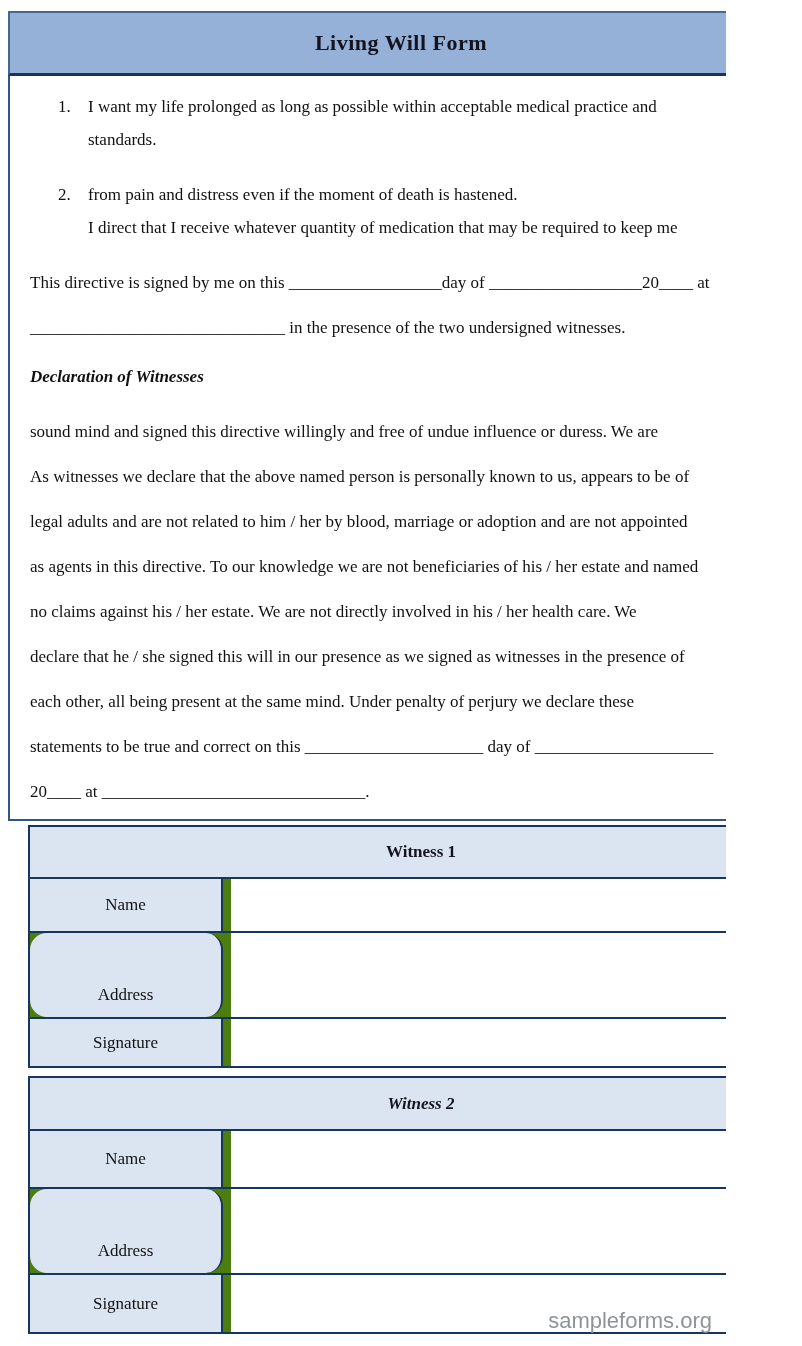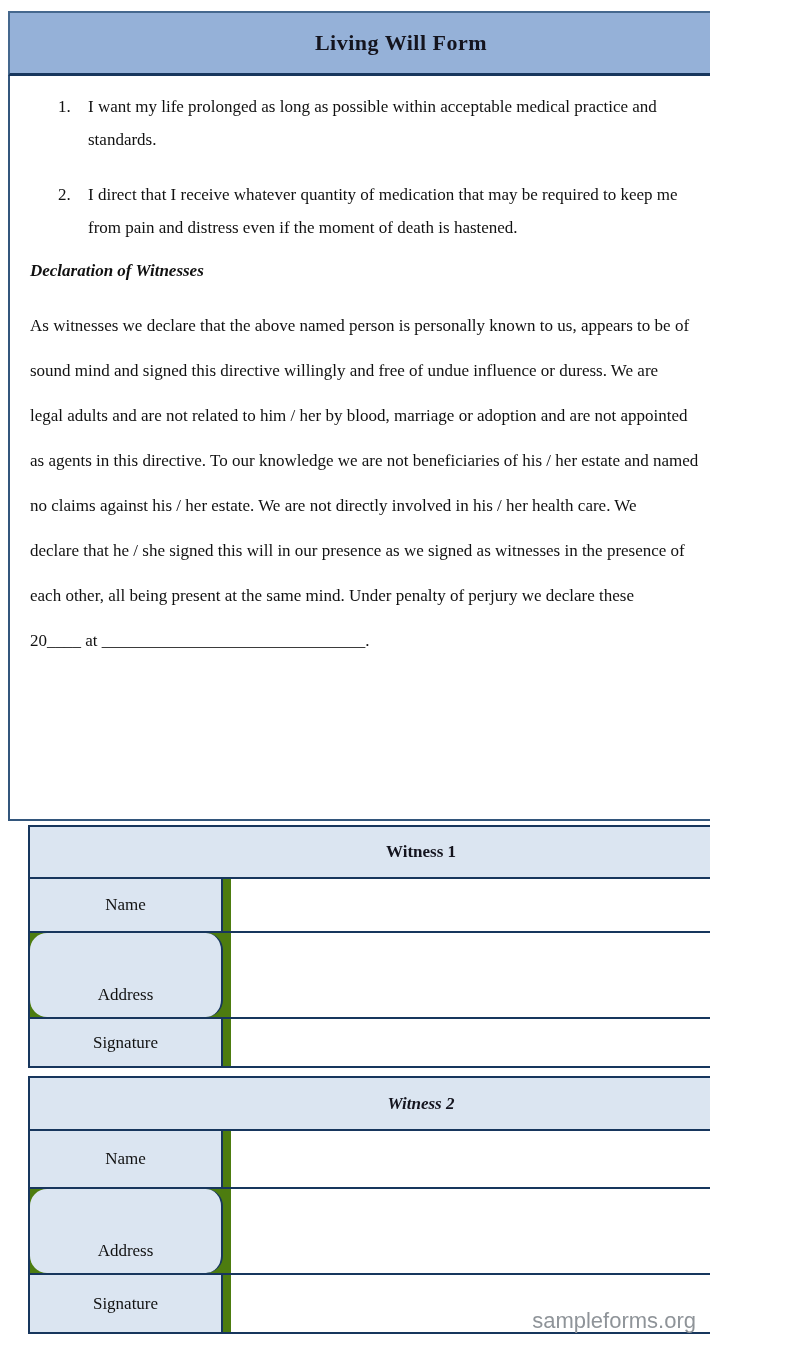--- a/index.html
+++ b/index.html
@@ -3,20 +3,21 @@
 <meta charset="utf-8">
 <style>
   html,body{margin:0;padding:0;background:#ffffff;}
   #page{
     position:relative;
     width:710px;height:1346px;
     background:#ffffff;
     font-family:"Liberation Serif", serif;
     color:#111111;
     overflow:hidden;
+    padding-left:16px;
   }
   
   .title-bar{
     position:absolute;left:8px;top:11px;width:786px;height:65px;
     background:#95b1d8;
     border:2px solid #45688e;
     border-bottom:3px solid #17365d;
     box-sizing:border-box;
     display:flex;align-items:center;justify-content:center;
   }
@@ -92,35 +93,40 @@
   <div class="body-box">
 
     <div class="list-item first-item">
       <span class="num">1.</span>
       <div class="li-line">I want my life prolonged as long as possible within acceptable medical practice and</div>
       <div class="li-line">standards.</div>
     </div>
 
     <div class="list-item">
       <span class="num">2.</span>
+      <div class="li-line">from pain and distress even if the moment of death is hastened.</div>
       <div class="li-line">I direct that I receive whatever quantity of medication that may be required to keep me</div>
-      <div class="li-line">from pain and distress even if the moment of death is hastened.</div>
     </div>
 
+    <div class="signing">
+      <div class="line">This directive is signed by me on this __________________day of __________________20____ at</div>
+      <div class="line">______________________________ in the presence of the two undersigned witnesses.</div>
+    </div>
 
     <div class="decl-heading">Declaration of Witnesses</div>
 
     <div class="decl-para">
+      <div class="line">sound mind and signed this directive willingly and free of undue influence or duress. We are</div>
       <div class="line">As witnesses we declare that the above named person is personally known to us, appears to be of</div>
-      <div class="line">sound mind and signed this directive willingly and free of undue influence or duress. We are</div>
       <div class="line">legal adults and are not related to him / her by blood, marriage or adoption and are not appointed</div>
       <div class="line">as agents in this directive. To our knowledge we are not beneficiaries of his / her estate and named</div>
       <div class="line">no claims against his / her estate. We are not directly involved in his / her health care. We</div>
       <div class="line">declare that he / she signed this will in our presence as we signed as witnesses in the presence of</div>
       <div class="line">each other, all being present at the same mind. Under penalty of perjury we declare these</div>
+      <div class="line">statements to be true and correct on this _____________________ day of _____________________</div>
       <div class="line">20____ at _______________________________.</div>
     </div>
 
   </div>
 
   <div class="witness-table" style="top:825px;">
     <div class="wt-band w1-band">
       <span>Witness 1</span>
     </div>
     <div class="wt-row w1-name">

